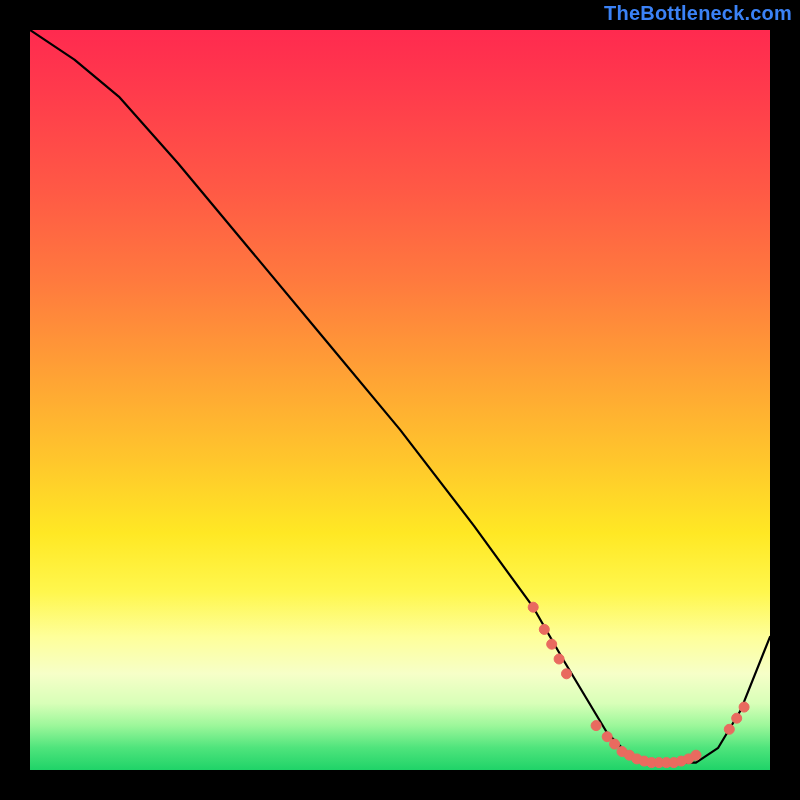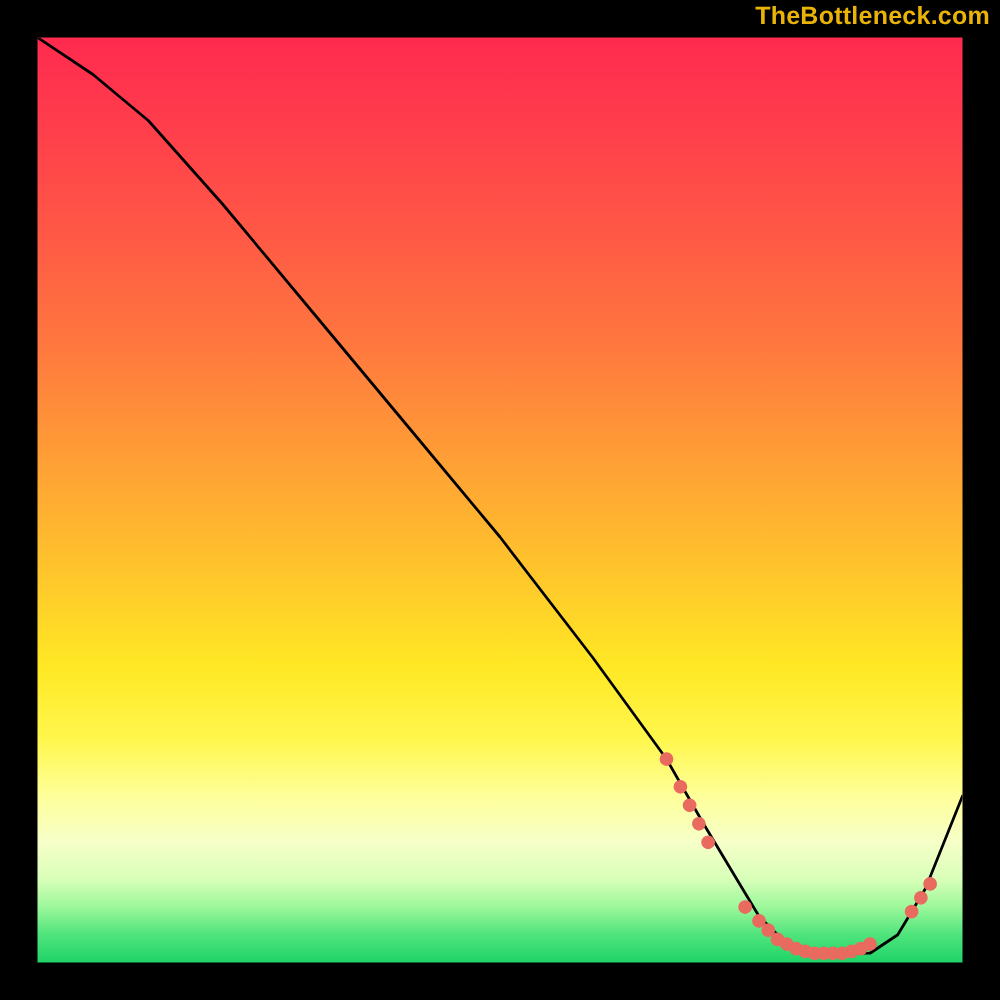--- a/index.html
+++ b/index.html
@@ -14,21 +14,21 @@
   .frame {
     position: relative;
     width: 800px;
     height: 800px;
     background: #000;
   }
   .watermark {
     position: absolute;
     top: 2px;
     right: 8px;
-    color: #eab308;
+    color: #3b82f6;
     font-size: 20px;
     font-weight: 600;
     letter-spacing: 0.2px;
     z-index: 50;
   }
   .plot {
     position: absolute;
     left: 30px;
     top: 30px;
     width: 740px;

